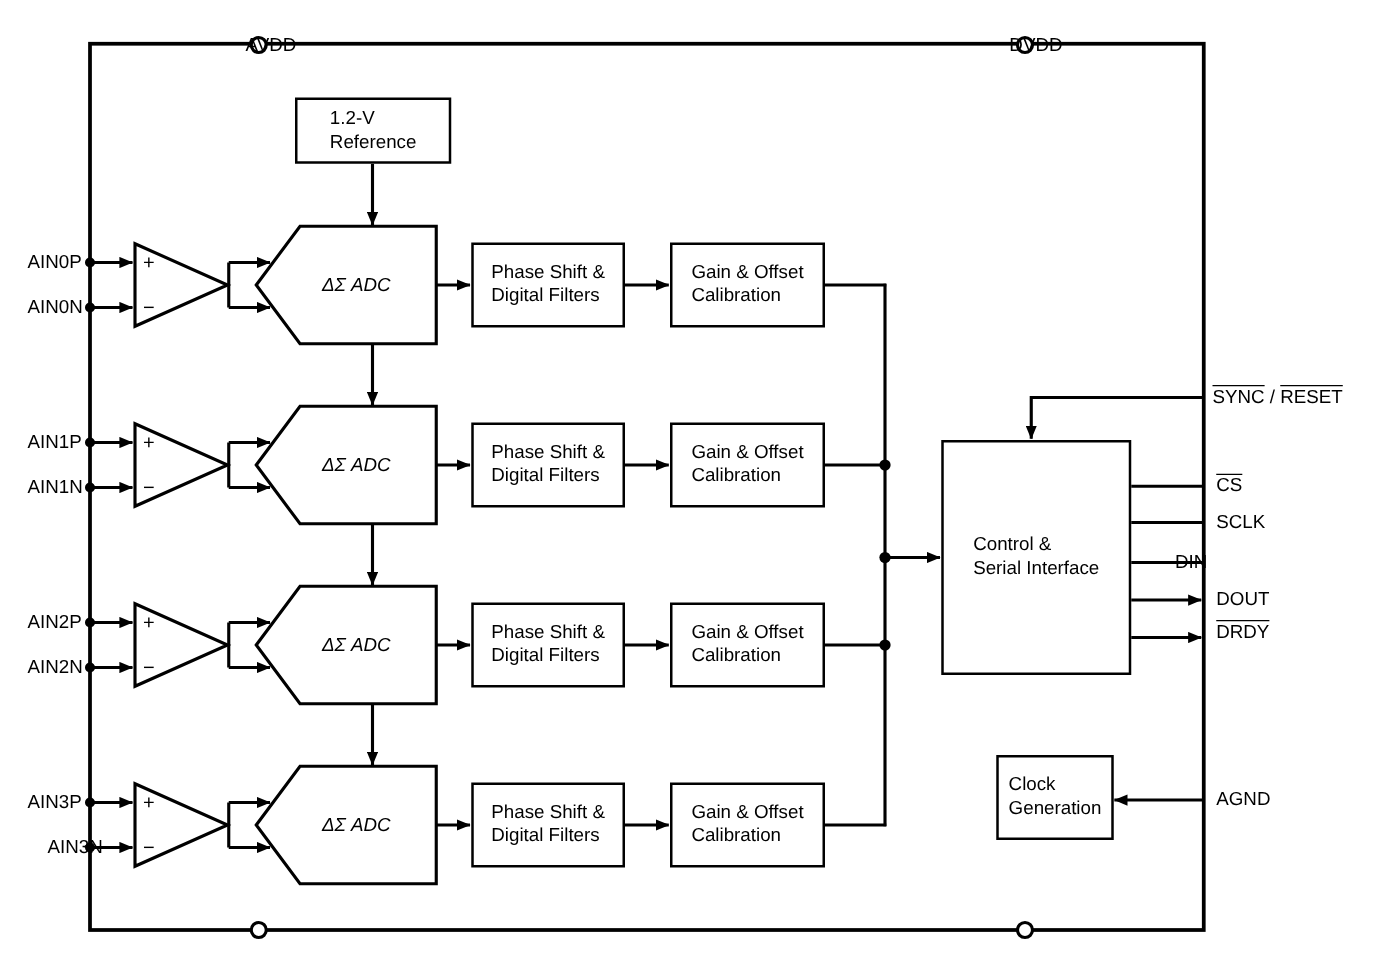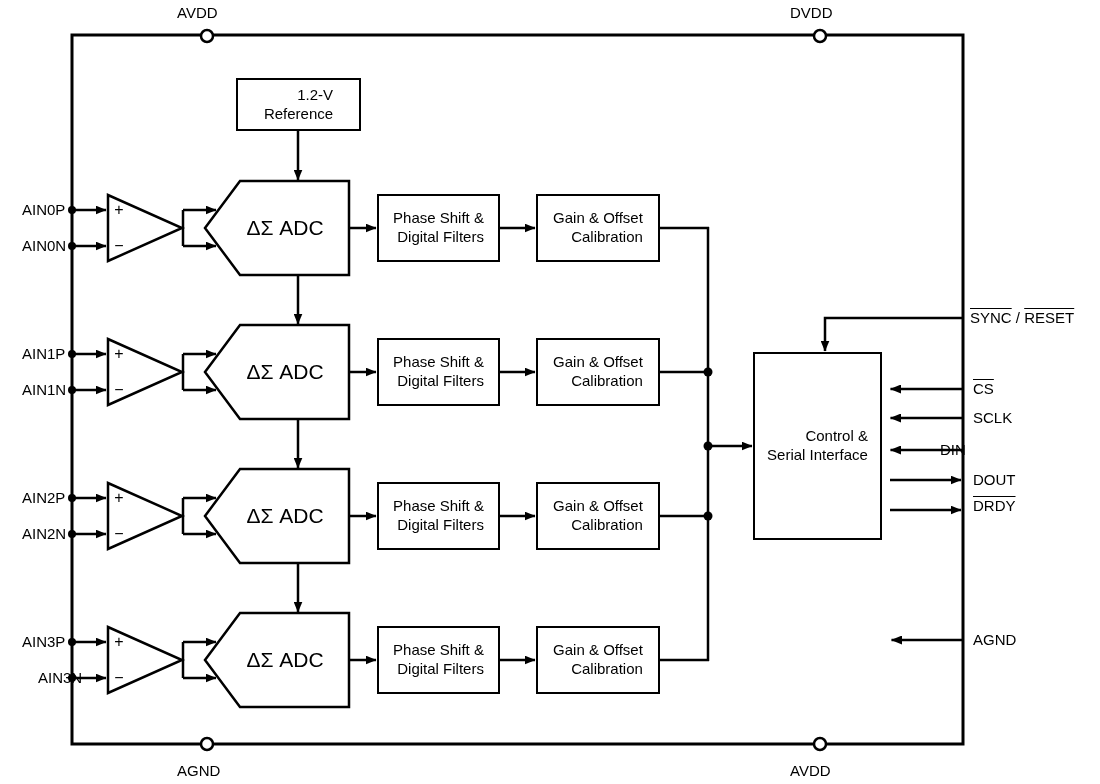--- a/index.html
+++ b/index.html
@@ -7,26 +7,26 @@
     font-family:"Liberation Sans","DejaVu Sans",sans-serif; color:#000; }
   #canvas { position:relative; width:1100px; height:784px; background:#fff; overflow:hidden; }
   #wires { position:absolute; left:0; top:0; }
   .w { stroke:#000; stroke-width:2.5; fill:none; }
   .thick { stroke:#000; stroke-width:3; fill:none; }
   .shape { stroke:#000; stroke-width:2.5; fill:#fff; }
   .dot { fill:#000; stroke:none; }
   .pin { fill:#fff; stroke:#000; stroke-width:2.5; }
   .sgn { font-family:"Liberation Sans","DejaVu Sans",sans-serif; font-size:16px; fill:#000; }
   .box { position:absolute; border:2.5px solid #000; background:#fff;
-    display:flex; align-items:center; justify-content:center; text-align:right;
+    display:flex; align-items:center; justify-content:center; text-align:left;
     font-size:15px; line-height:1.25; white-space:pre-line; padding:2px; }
   .adc-lbl { position:absolute; width:116px; height:22px; display:flex;
-    align-items:center; justify-content:center; font-size:21px; white-space:nowrap; }
+    align-items:center; justify-content:center; font-size:15px; white-space:nowrap;font-style:italic; }
   .lbl { position:absolute; font-size:15px; line-height:18px; white-space:nowrap; }
-  .center { text-align:left; }
+  .center { text-align:right;margin-top:24px; }
   .ovl { text-decoration:overline;text-align:center; }
 </style>
 </head>
 <body>
 
 <div id="canvas">
 
   <svg id="wires" width="1100" height="784" viewBox="0 0 1100 784">
     <defs>
       <marker id="arr" markerWidth="11" markerHeight="9" refX="10.5" refY="4.5" orient="auto" markerUnits="userSpaceOnUse">
@@ -154,22 +154,24 @@
 
   <div class="box" style="left:536px;top:194px;width:124px;height:68px">Gain &amp; Offset
 Calibration</div>
   <div class="box" style="left:536px;top:338px;width:124px;height:68px">Gain &amp; Offset
 Calibration</div>
   <div class="box" style="left:536px;top:482px;width:124px;height:68px">Gain &amp; Offset
 Calibration</div>
   <div class="box" style="left:536px;top:626px;width:124px;height:68px">Gain &amp; Offset
 Calibration</div>
 
-  <div class="box" style="left:753px;top:352px;width:129px;height:188px">Control &amp;
+  <div class="box" style="left:753px;top:352px;width:152px;height:188px">Control &amp;
 Serial Interface</div>
+  <div class="box" style="left:797px;top:604px;width:94px;height:68px">Clock
+Generation</div>
 
   <div class="lbl center" style="left:177px;top:4px;width:60px">AVDD</div>
   <div class="lbl center" style="left:790px;top:4px;width:60px">DVDD</div>
   <div class="lbl center" style="left:177px;top:762px;width:60px">AGND</div>
   <div class="lbl center" style="left:790px;top:762px;width:60px">AVDD</div>
 
   <div class="lbl" style="left:22px;top:201px">AIN0P</div>
   <div class="lbl" style="left:22px;top:237px">AIN0N</div>
   <div class="lbl" style="left:22px;top:345px">AIN1P</div>
   <div class="lbl" style="left:22px;top:381px">AIN1N</div>

